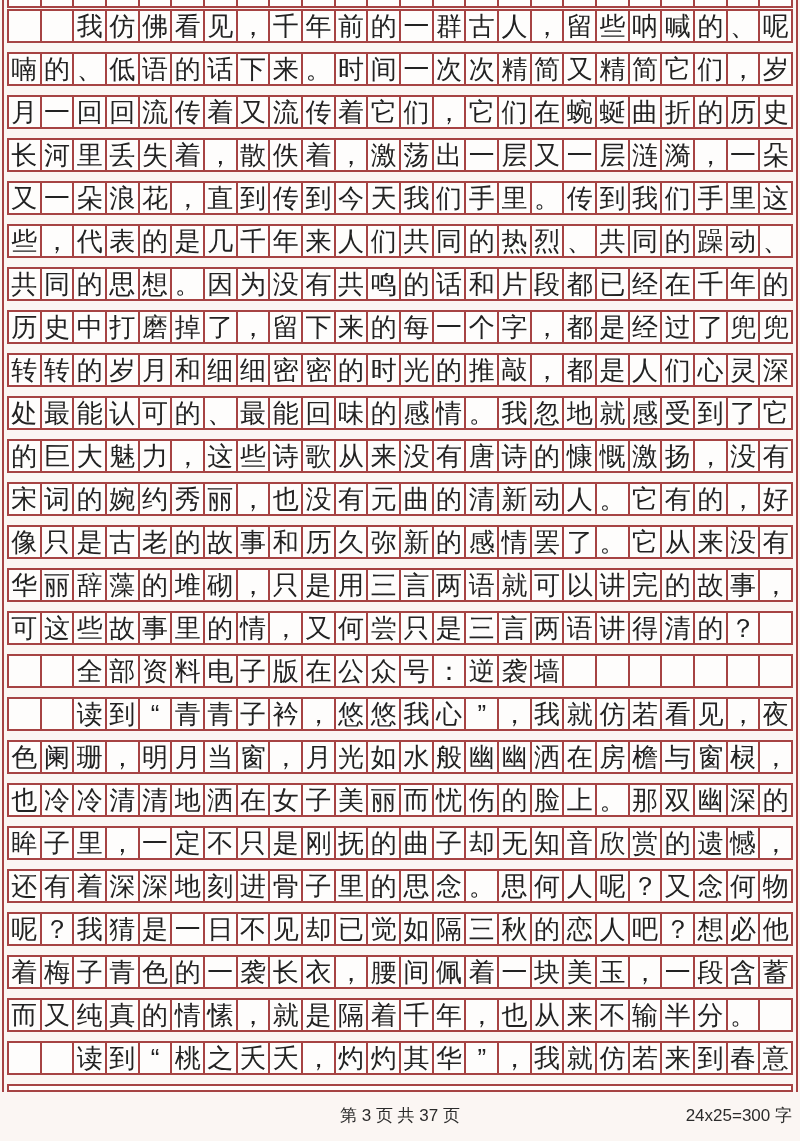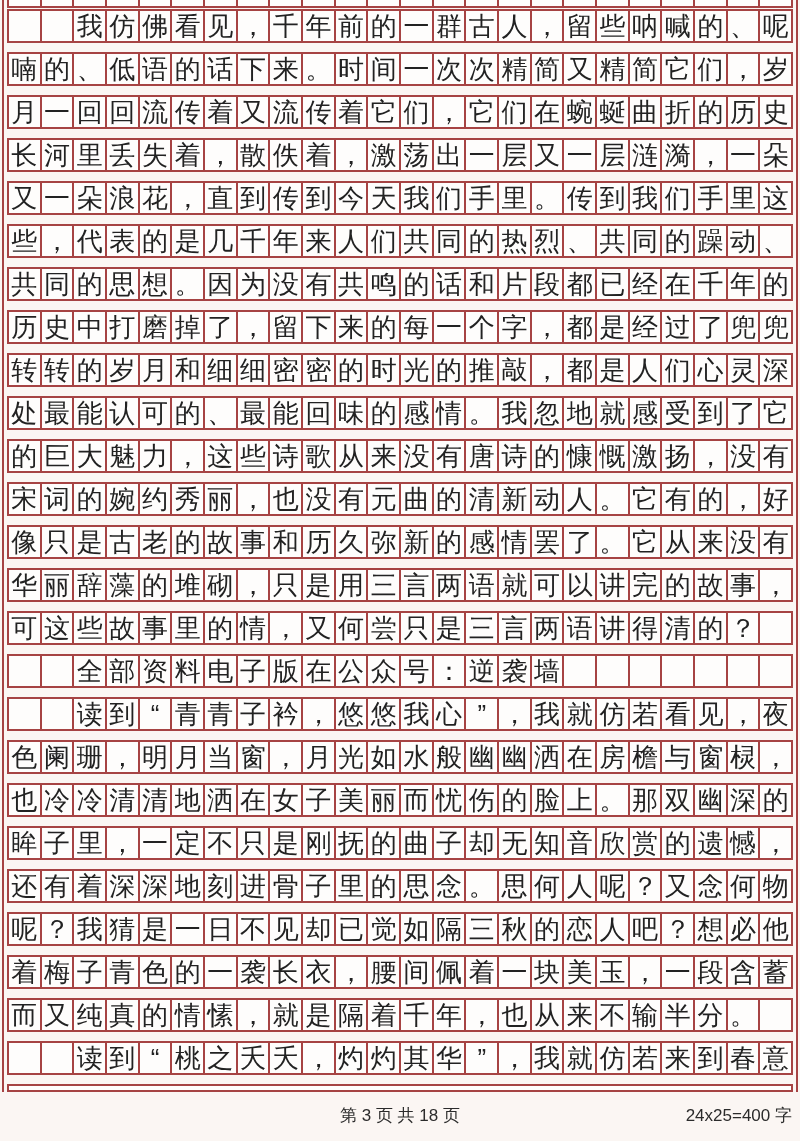--- a/index.html
+++ b/index.html
@@ -752,16 +752,16 @@
           <div class="cell">若</div>
           <div class="cell">来</div>
           <div class="cell">到</div>
           <div class="cell">春</div>
           <div class="cell">意</div>
         </div>
       </div>
     <div class="bottom-strip"></div>
   </div>
   <div class="footer">
-    <span class="center-label">第 3 页 共 18 页</span>
-    <span class="right-label">24x25=400 字</span>
+    <span class="center-label">第 3 页 共 37 页</span>
+    <span class="right-label">24x25=300 字</span>
   </div>
 </div>
 
 </body></html>

